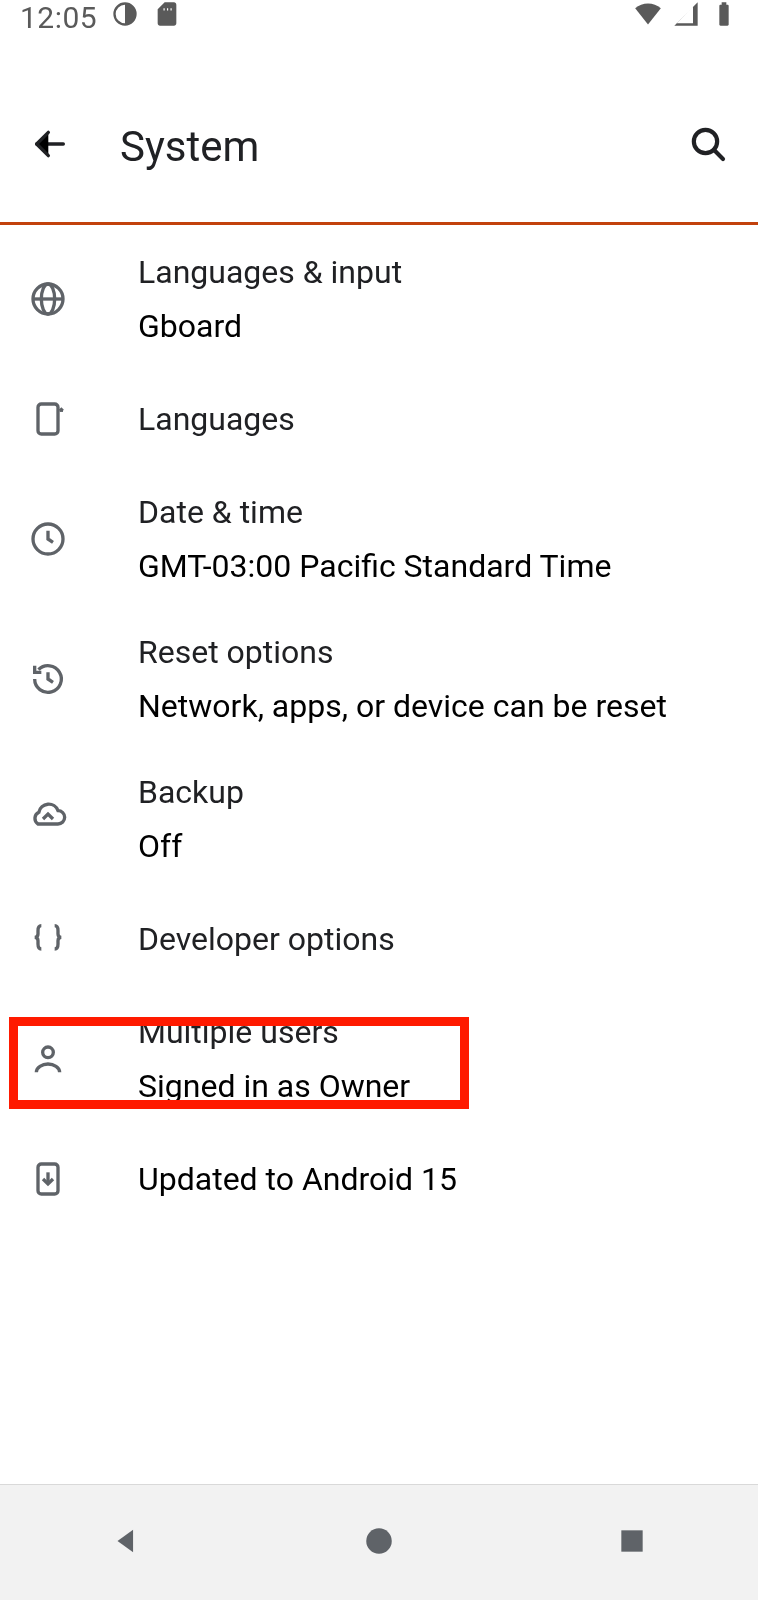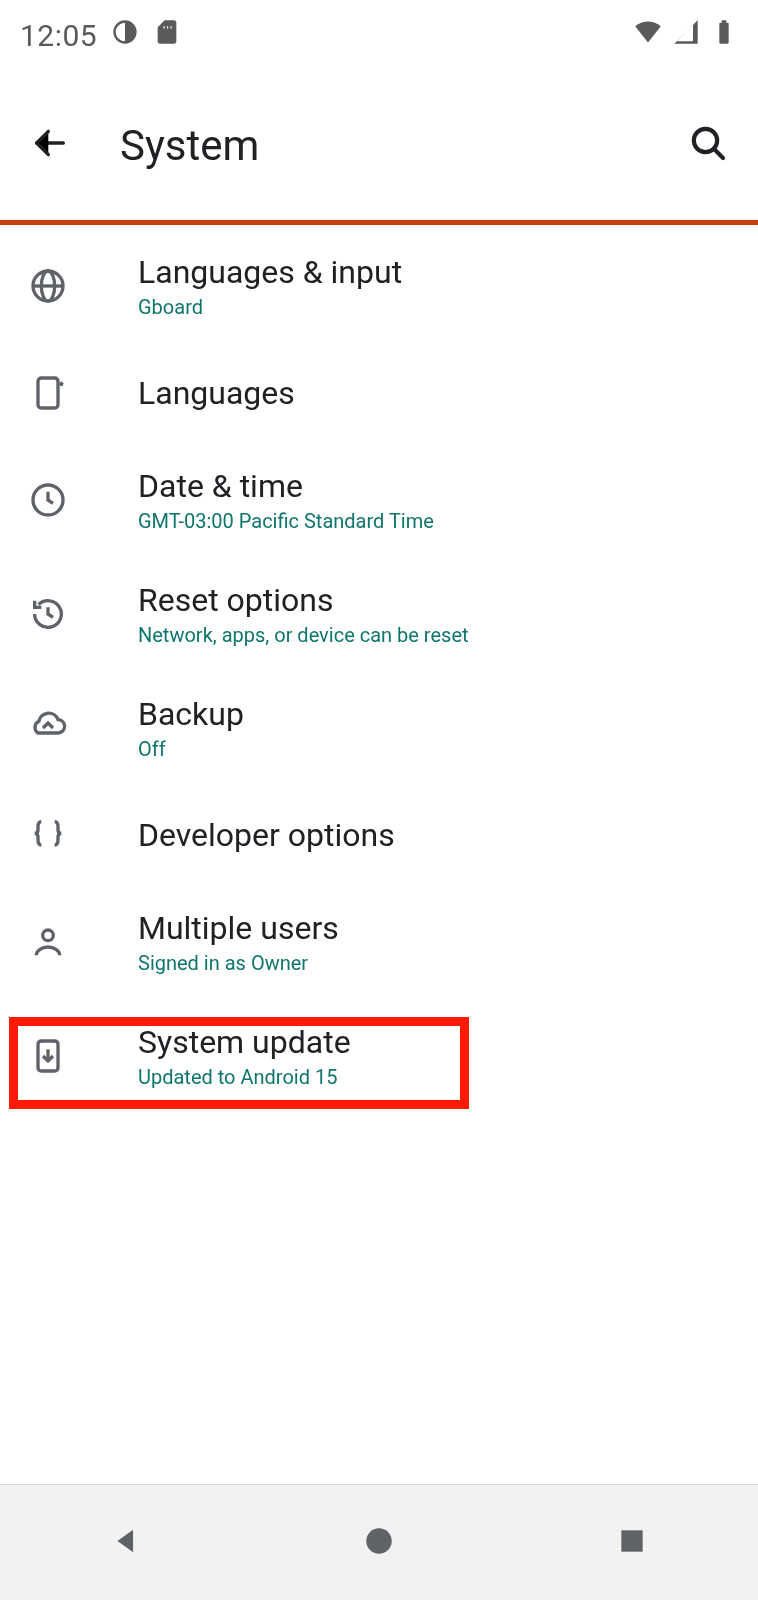--- a/index.html
+++ b/index.html
@@ -9,36 +9,36 @@
     font-family: Roboto, "Helvetica Neue", Arial, sans-serif;
     background: #ffffff;
     color: #202124;
     overflow: hidden;
     position: relative;
   }
   
   .status-bar {
     height: 70px;
     display: flex;
-    align-items: center;
+    align-items: flex-start;
     padding: 0 20px;
     font-size: 30px;
     color: #5a5a5a;
   }
   .status-left { display: flex; align-items: center; gap: 14px; }
   .status-right { margin-left: auto; display: flex; align-items: center; gap: 10px; }
   .status-time { font-weight: 400; letter-spacing: 0.5px; }
   .sb-icon { width: 28px; height: 28px; fill: #5a5a5a; }
   
   .app-bar {
     height: 155px;
     display: flex;
     align-items: center;
     padding: 0 28px;
-    border-bottom: 5px solid #c2410c;
+    border-bottom: 3px solid #c2410c;
   }
   .app-bar .back { width: 44px; height: 44px; display: flex; align-items: center; justify-content: center; cursor: pointer; }
   .app-bar .back svg { width: 40px; height: 40px; stroke: #202124; }
   .app-bar .title {
     font-size: 42px;
     font-weight: 400;
     margin-left: 48px;
     color: #202124;
   }
   .app-bar .search { margin-left: auto; width: 44px; height: 44px; display: flex; align-items: center; justify-content: center; cursor: pointer; }
@@ -54,23 +54,23 @@
     position: relative;
   }
   .item .icon {
     width: 80px;
     display: flex;
     align-items: center;
     justify-content: flex-start;
     flex-shrink: 0;
   }
   .item .icon svg { width: 40px; height: 40px; stroke: #5f6368; fill: none; stroke-width: 2; }
-  .item .texts { display: flex; flex-direction: column; gap: 4px; margin-left: 30px; }
+  .item .texts { display: flex; flex-direction: column; gap: 16px; margin-left: 30px; }
   .item .primary { font-size: 32px; color: #202124; }
-  .item .secondary { font-size: 20px; color: #0f766e; }
+  .item .secondary { font-size: 32px; color: #000000; }
   
   .highlight {
     position: absolute;
     border: 9px solid #ff1a00;
     pointer-events: none;
     z-index: 10;
   }
   
   .nav-bar {
     position: absolute;
@@ -240,21 +240,20 @@
 
   <div class="item">
     <div class="icon">
       <svg viewBox="0 0 24 24">
           <rect x="6" y="3" width="12" height="18" rx="2"></rect>
           <line x1="12" y1="8" x2="12" y2="14"></line>
           <polyline points="9 12 12 15 15 12"></polyline>
         </svg>
     </div>
     <div class="texts">
-      <div class="primary">System update</div>
       <div class="secondary">Updated to Android 15</div>
     </div>
   </div>
 
 </div>
 
 <div class="highlight" id="hl" style="left: 9px; top: 1017px; width: 460px; height: 92px;"></div>
 
 <div class="nav-bar">
   <div class="nav-btn">

